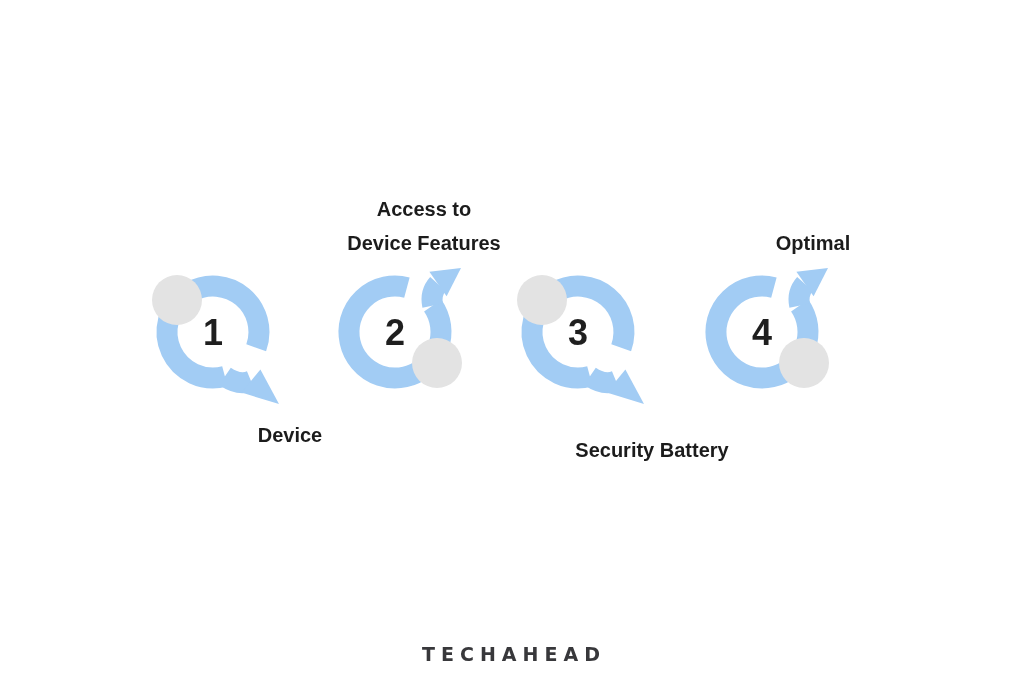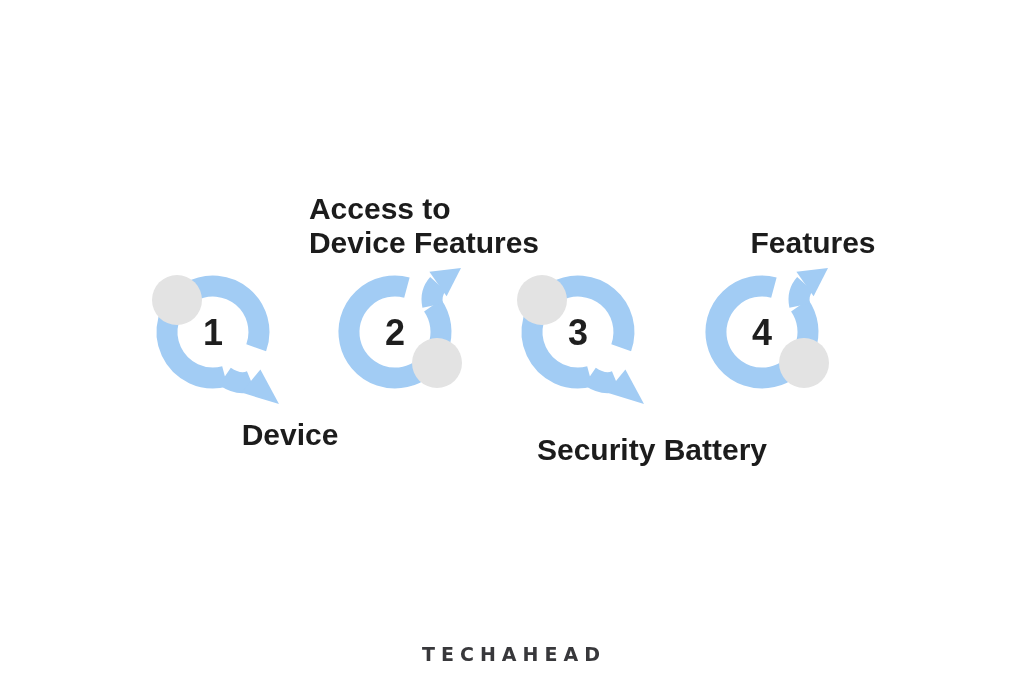--- a/index.html
+++ b/index.html
@@ -1,22 +1,22 @@
 <!DOCTYPE html>
 <html><head>
 <meta charset="utf-8">
 <style>
   html,body{margin:0;padding:0;background:#fff;}
   .canvas{
     position:relative;width:1024px;height:682px;background:#ffffff;
     font-family:"Liberation Sans","DejaVu Sans",sans-serif;overflow:hidden;
   }
   .step-label{
-    position:absolute;transform:translate(-50%,-50%);
-    font-weight:700;font-size:30px;line-height:34px;color:#1c1c1c;white-space:nowrap;
+    position:absolute;transform:translate(-50%,-50%);text-align:center;
+    font-weight:700;font-size:20px;line-height:34px;color:#1c1c1c;white-space:nowrap;
   }
   .cycle{position:absolute;width:150px;height:150px;}
   .cycle svg{width:100%;height:100%;display:block;}
   .cycle .num{
     font-family:"Liberation Sans","DejaVu Sans",sans-serif;
     font-size:36px;font-weight:700;fill:#1f1f1f;
   }
   .arc{fill:none;stroke:#a2ccf4;stroke-width:21;stroke-linecap:butt;}
   .head{fill:#a2ccf4;}
   .ball{fill:#e3e3e3;}
@@ -31,21 +31,21 @@
 <body>
 
 <div class="canvas">
 
   <div class="step-label" style="left:424px;top:226px">
     <div>Access to</div>
     <div>Device Features</div>
   </div>
 
   <div class="step-label" style="left:813px;top:243px">
-    <div>Features</div>
+    <div>Optimal</div>
   </div>
 
   <div class="step-label" style="left:290px;top:435px">
     <div>Device</div>
   </div>
 
   <div class="step-label" style="left:652px;top:450px">
     <div>Security Battery</div>
   </div>
 

